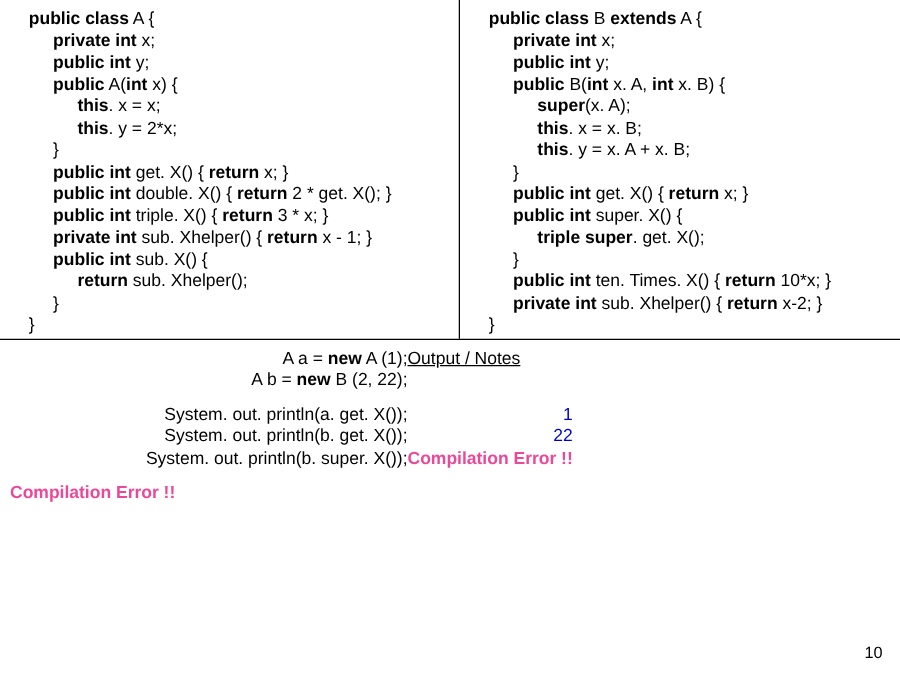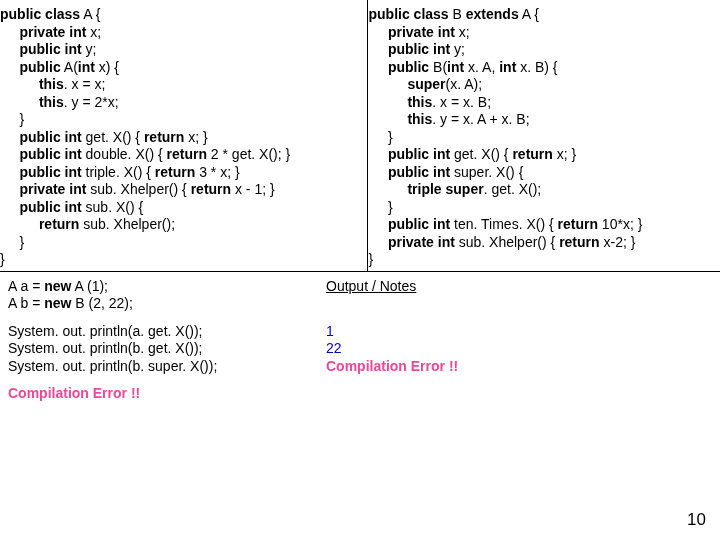--- a/index.html
+++ b/index.html
@@ -12,21 +12,21 @@
     line-height: 1.25;
     background: #fff;
     color: #000;
     position: relative;
   }
   .top {
     display: flex;
     border-bottom: 1px solid #000;
   }
   .col {
-    padding: 6px 8px 2px 0;
+    padding: 6px 8px 2px 23px;
   }
   .left {
     width: 360px;
     border-right: 1px solid #000;
   }
   .right {
     width: 344px;
   }
   pre {
     margin: 0;
@@ -34,30 +34,31 @@
     white-space: pre;
   }
   .kw { font-weight: bold; }
   .blu { color: #0000cc; }
   .bottom {
     padding: 6px 8px;
   }
   .row {
     display: flex;
     align-items: flex-start;
+    text-align: right;
   }
   .bleft { width: 318px; }
   .bright { }
   .heading { text-decoration: underline; }
   .red { color: #ec4899; font-weight: bold; }
   .pagenum {
     position: absolute;
     right: 14px;
     bottom: 10px;
-    font-size: 17px;
+    font-size: 13px;
   }
   .mt { margin-top: 10px; }
 </style>
 </head>
 <body>
 
 <div class="top">
   <div class="col left">
 <pre><span class="kw">public class</span><span> A {</span>
      <span class="kw">private int</span><span> x;</span>

